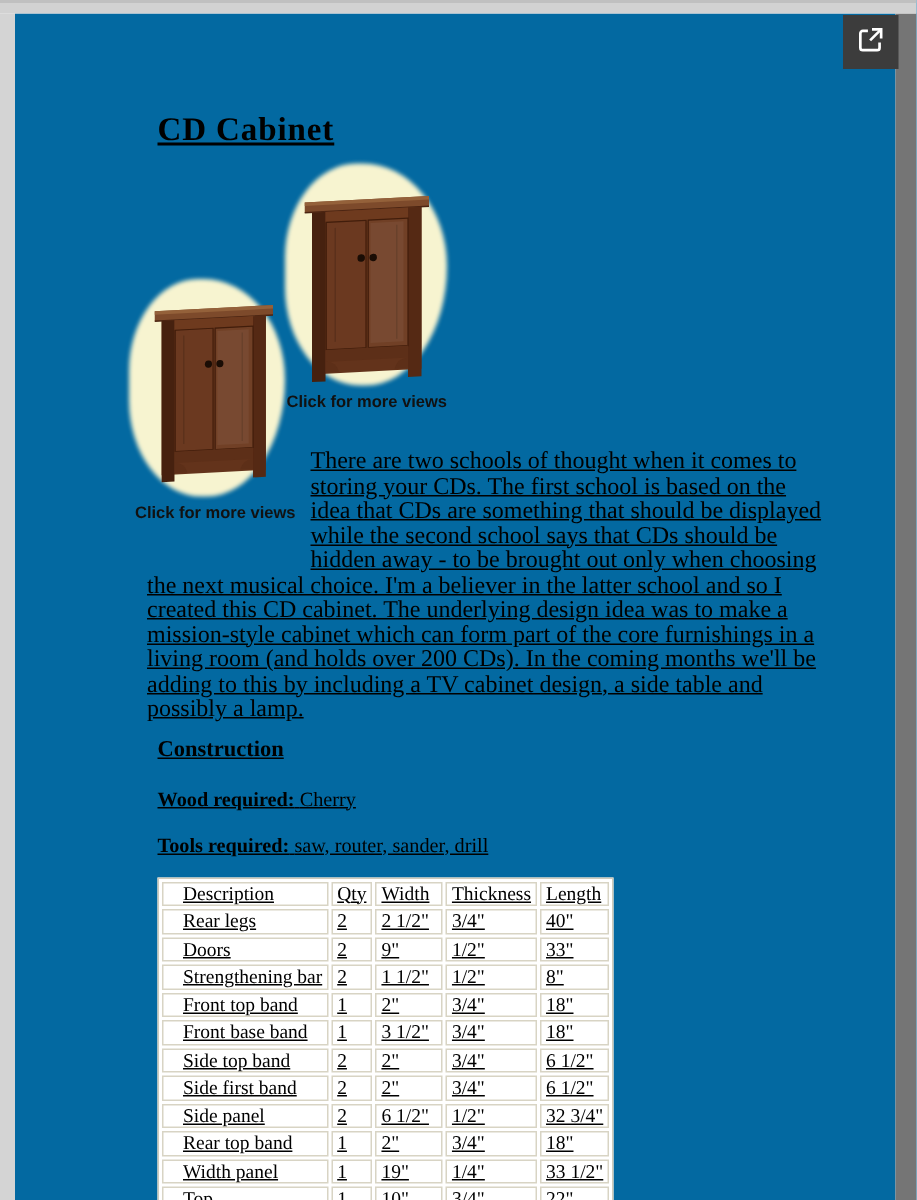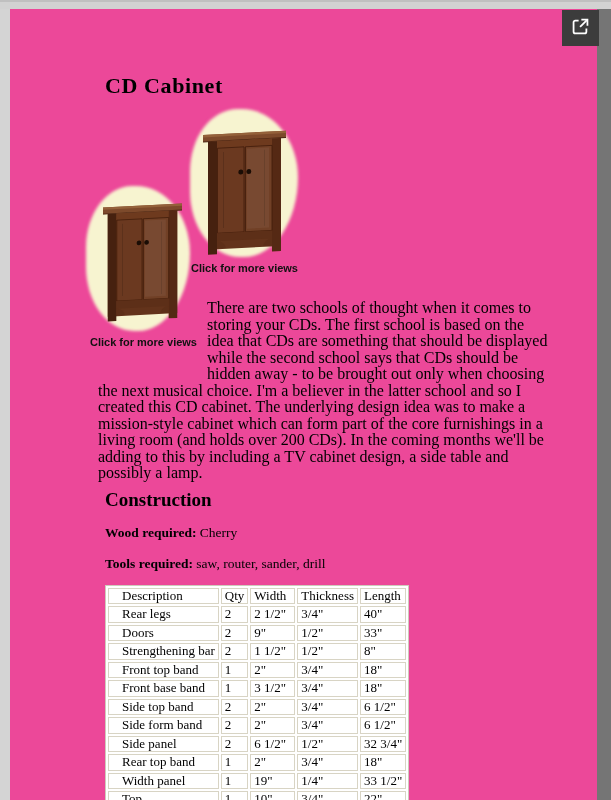--- a/index.html
+++ b/index.html
@@ -13,21 +13,21 @@
                  background:#d2d2d2; border-top:2px solid #c0c0c0; box-sizing:border-box; z-index:5; }
   .frame-left  { position:absolute; left:0; top:9px; width:10px; height:791px; background:#d4d4d4; z-index:4; }
   .frame-right { position:absolute; right:0; top:9px; width:14px; height:791px; background:#757575; z-index:4; }
   .open-btn    { position:absolute; top:10px; right:12px; width:37px; height:36px;
                  background:#3c3c3c; display:flex; align-items:center; justify-content:center;
                  z-index:6; cursor:pointer; border:none; }
 
   
   .page {
     position:absolute; left:10px; top:9px; width:587px; height:791px;
-    background:#ec4899; box-sizing:border-box; padding:0 47px 0 88px; z-index:1;
+    background:#0369a1; box-sizing:border-box; padding:0 47px 0 88px; z-index:1;text-decoration:underline;
   }
 
   .doc-title { font-size:22px; line-height:26px; font-weight:bold; letter-spacing:0.6px;
                margin:64px 0 0 7px; }
 
   
   .figures { position:relative; height:192px; }
   .fig { position:absolute; display:block; text-decoration:none; color:#111; }
   .fig-1 { left:92px; top:10px;  width:108px; }
   .fig-2 { left:-12px; top:87px; width:110px; }
@@ -42,21 +42,21 @@
              font-size:11px; line-height:12px; white-space:nowrap; text-align:right; }
   .fig-1 .caption { left:0; top:153px; width:108px; }
   .fig-2 .caption { left:-3px; top:150px; width:114px; }
 
   
   .intro-block { position:relative; }
   .wrap-spacer { float:left; width:109px; height:68px; }
   .intro { margin:9px 0 0 0; font-size:16px; line-height:16.5px; text-align:left; }
 
   
-  .construction-heading { font-size:19px; line-height:20px; font-weight:bold; margin:8px 0 0 7px; }
+  .construction-heading { font-size:15px; line-height:20px; font-weight:bold; margin:8px 0 0 7px; }
   .req-line { font-size:13.5px; line-height:16px; margin:15px 0 0 7px; }
   .req-line b { font-weight:bold; }
 
   
   .parts { border-collapse:separate; border-spacing:2px; margin:13px 0 0 7px;
            border:1px solid #cfcbbb; background:#fff; }
   .parts th, .parts td { border:1px solid #d8d4c4; font-weight:normal; text-align:left;
            font-size:13px; line-height:14.5px; padding:0 3px; white-space:nowrap; }
   .parts th:nth-child(1), .parts td:nth-child(1) { min-width:84px;padding-left:13px; }
   .parts th:nth-child(2), .parts td:nth-child(2) { min-width:17px; }
@@ -197,21 +197,21 @@
           <td>18"</td>
         </tr>
         <tr>
           <td>Side top band</td>
           <td>2</td>
           <td>2"</td>
           <td>3/4"</td>
           <td>6 1/2"</td>
         </tr>
         <tr>
-          <td>Side form band</td>
+          <td>Side first band</td>
           <td>2</td>
           <td>2"</td>
           <td>3/4"</td>
           <td>6 1/2"</td>
         </tr>
         <tr>
           <td>Side panel</td>
           <td>2</td>
           <td>6 1/2"</td>
           <td>1/2"</td>

